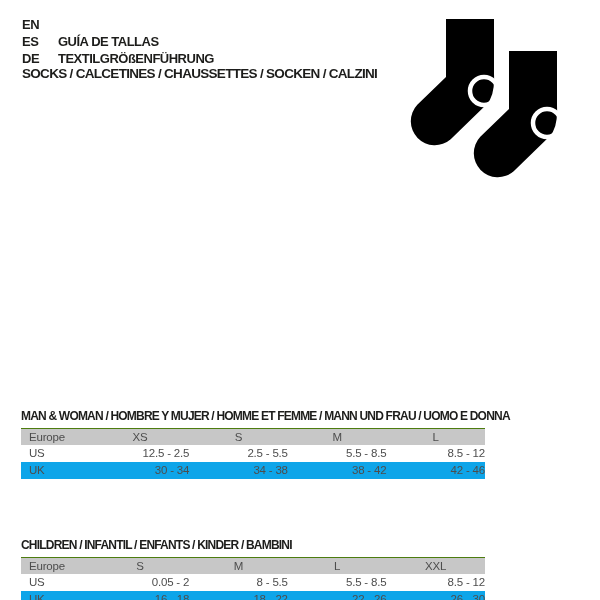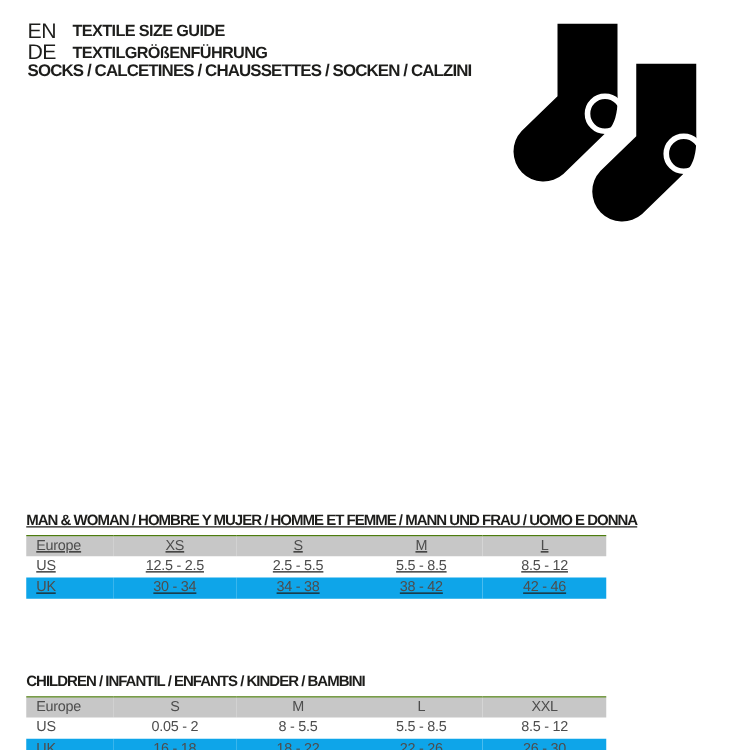--- a/index.html
+++ b/index.html
@@ -3,63 +3,66 @@
 <meta charset="utf-8">
 <style>
   * { margin: 0; padding: 0; box-sizing: border-box; }
   html, body { width: 600px; height: 600px; background: #ffffff; overflow: hidden; }
   body { font-family: "Liberation Sans", sans-serif; color: #1d1d1b; position: relative; }
 
   
   .lang-block { position: absolute; left: 22px; top: 16px; }
   .lang-row { display: flex; height: 17px; line-height: 17px; }
   .lang-code {
-    width: 36px; font-size: 17px; font-weight: normal; letter-spacing: -0.4px;
+    width: 36px; font-size: 13px; font-weight: bold; letter-spacing: -0.4px;
   }
   .lang-label {
     font-size: 13px; font-weight: bold; letter-spacing: -0.5px; white-space: nowrap;
   }
   .category-line {
     font-size: 13.5px; font-weight: bold;
     letter-spacing: -0.7px; white-space: nowrap; line-height: 14px;
   }
 
   
   .socks-icon { position: absolute; left: 406px; top: 12px; width: 160px; height: 170px; }
 
   
   .size-table-section { position: absolute; left: 21px; width: 464px; }
-  .section-man-woman { top: 409px; text-decoration: underline; }
+  .section-man-woman { top: 409px; }
   .section-children { top: 514px; margin-top: 24px; }
   .table-title {
     font-size: 12px; font-weight: bold; letter-spacing: -0.8px;
     line-height: 14px; white-space: nowrap; margin-bottom: 5px; color: #1d1d1b;
   }
   table.size-table {
     width: 100%; border-collapse: collapse; table-layout: fixed;
     font-size: 11.5px; color: #4d4d4d; letter-spacing: -0.2px;
   }
   table.size-table col.col-region { width: 15%; }
   table.size-table col.col-size { width: 21.25%; }
   table.size-table th {
     background: #c7c7c7; border-top: 1px solid #4d7c0f;
     font-weight: normal; height: 16px; text-align: center; vertical-align: middle;
   }
-  table.size-table td { height: 17px; text-align: center; vertical-align: middle; }
+  table.size-table td { height: 17px; text-align: right; vertical-align: middle; }
   table.size-table th:first-child,
   table.size-table td:first-child { text-align: left; padding-left: 8px; }
   table.size-table tr.row-alt td { background: #0ea5e9; }
 </style>
 </head>
 <body>
 
 <div class="lang-block">
   <div class="lang-row">
     <span class="lang-code">EN</span>
-    <span class="lang-label">TEXTILE SIZE GUIDE</span>
+  </div>
+  <div class="lang-row">
+    <span class="lang-code">ES</span>
+    <span class="lang-label">GUÍA DE TALLAS</span>
   </div>
   <div class="lang-row">
     <span class="lang-code">DE</span>
     <span class="lang-label">TEXTILGRÖßENFÜHRUNG</span>
   </div>
   <div class="category-line">SOCKS / CALCETINES / CHAUSSETTES / SOCKEN / CALZINI</div>
 </div>
 
 <div class="socks-icon">
   <svg width="160" height="170" viewBox="0 0 160 170" xmlns="http://www.w3.org/2000/svg" aria-hidden="true">

